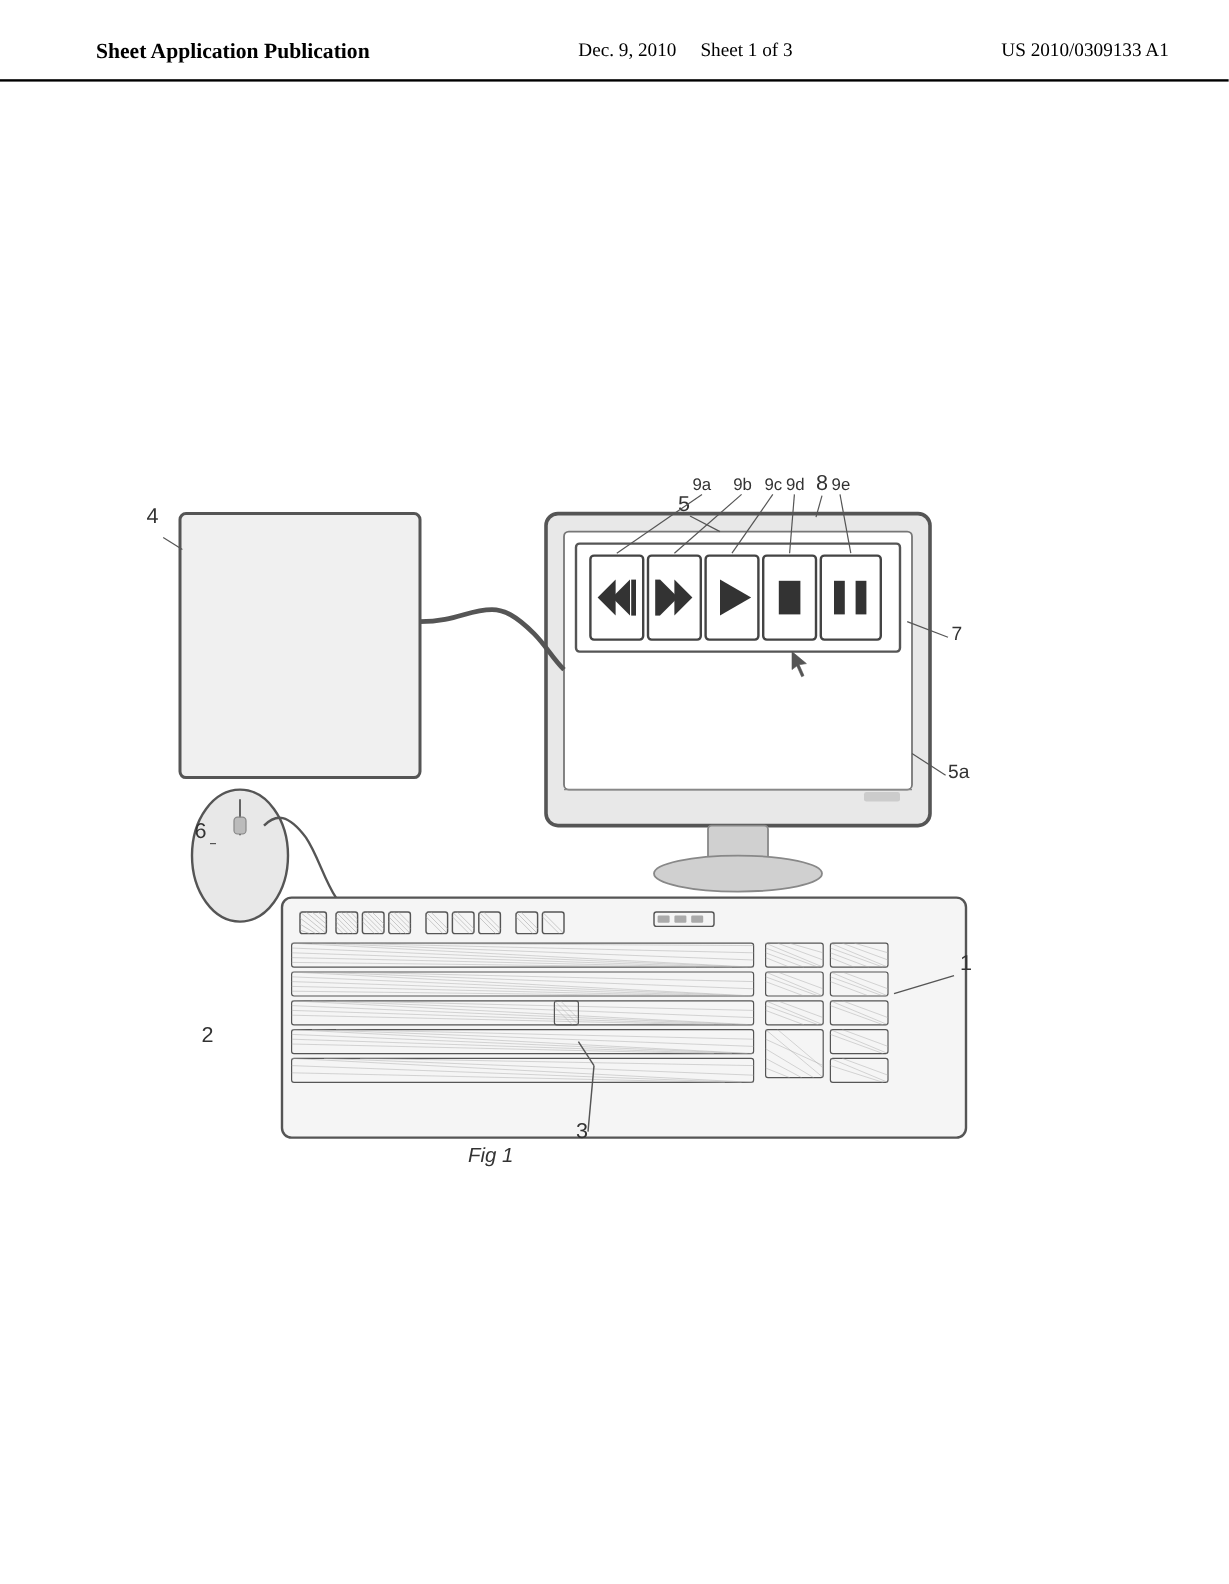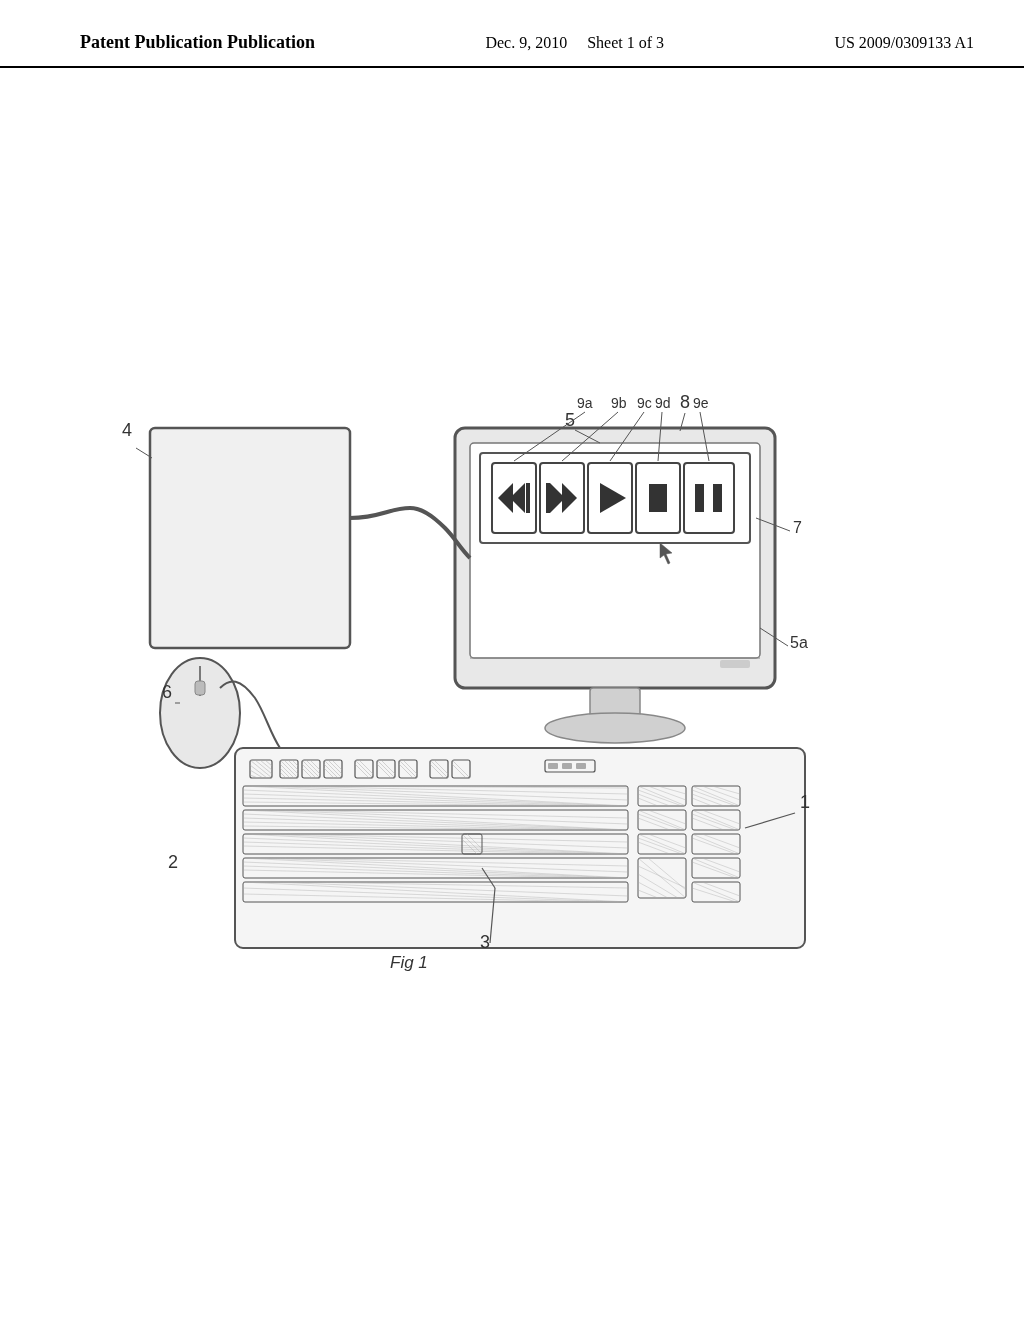--- a/index.html
+++ b/index.html
@@ -48,26 +48,26 @@
       top: 0;
       left: 0;
       width: 100%;
       height: 100%;
     }
   </style>
 </head>
 <body>
 
 <div class="header">
-  <div class="header-left">Patent Publication Publication</div>
+  <div class="header-left">Sheet Application Publication</div>
   <div class="header-center">
     <span>Dec. 9, 2010</span>&nbsp;&nbsp;&nbsp;&nbsp;
     <span>Sheet 1 of 3</span>
   </div>
-  <div class="header-right">US 2009/0309133 A1</div>
+  <div class="header-right">US 2010/0309133 A1</div>
 </div>
 
 <div class="diagram-area">
   <svg class="main-diagram" viewBox="0 0 1024 1200">
 
     <rect x="235" y="680" width="570" height="200" rx="8" ry="8" fill="#f5f5f5" stroke="#555" stroke-width="2"></rect>
 
     <rect x="250" y="692" width="22" height="18" rx="2" fill="none" stroke="#555" stroke-width="1.2"></rect>
 
     <line x1="250" y1="692" x2="272" y2="710" stroke="#aaa" stroke-width="0.5"></line>

